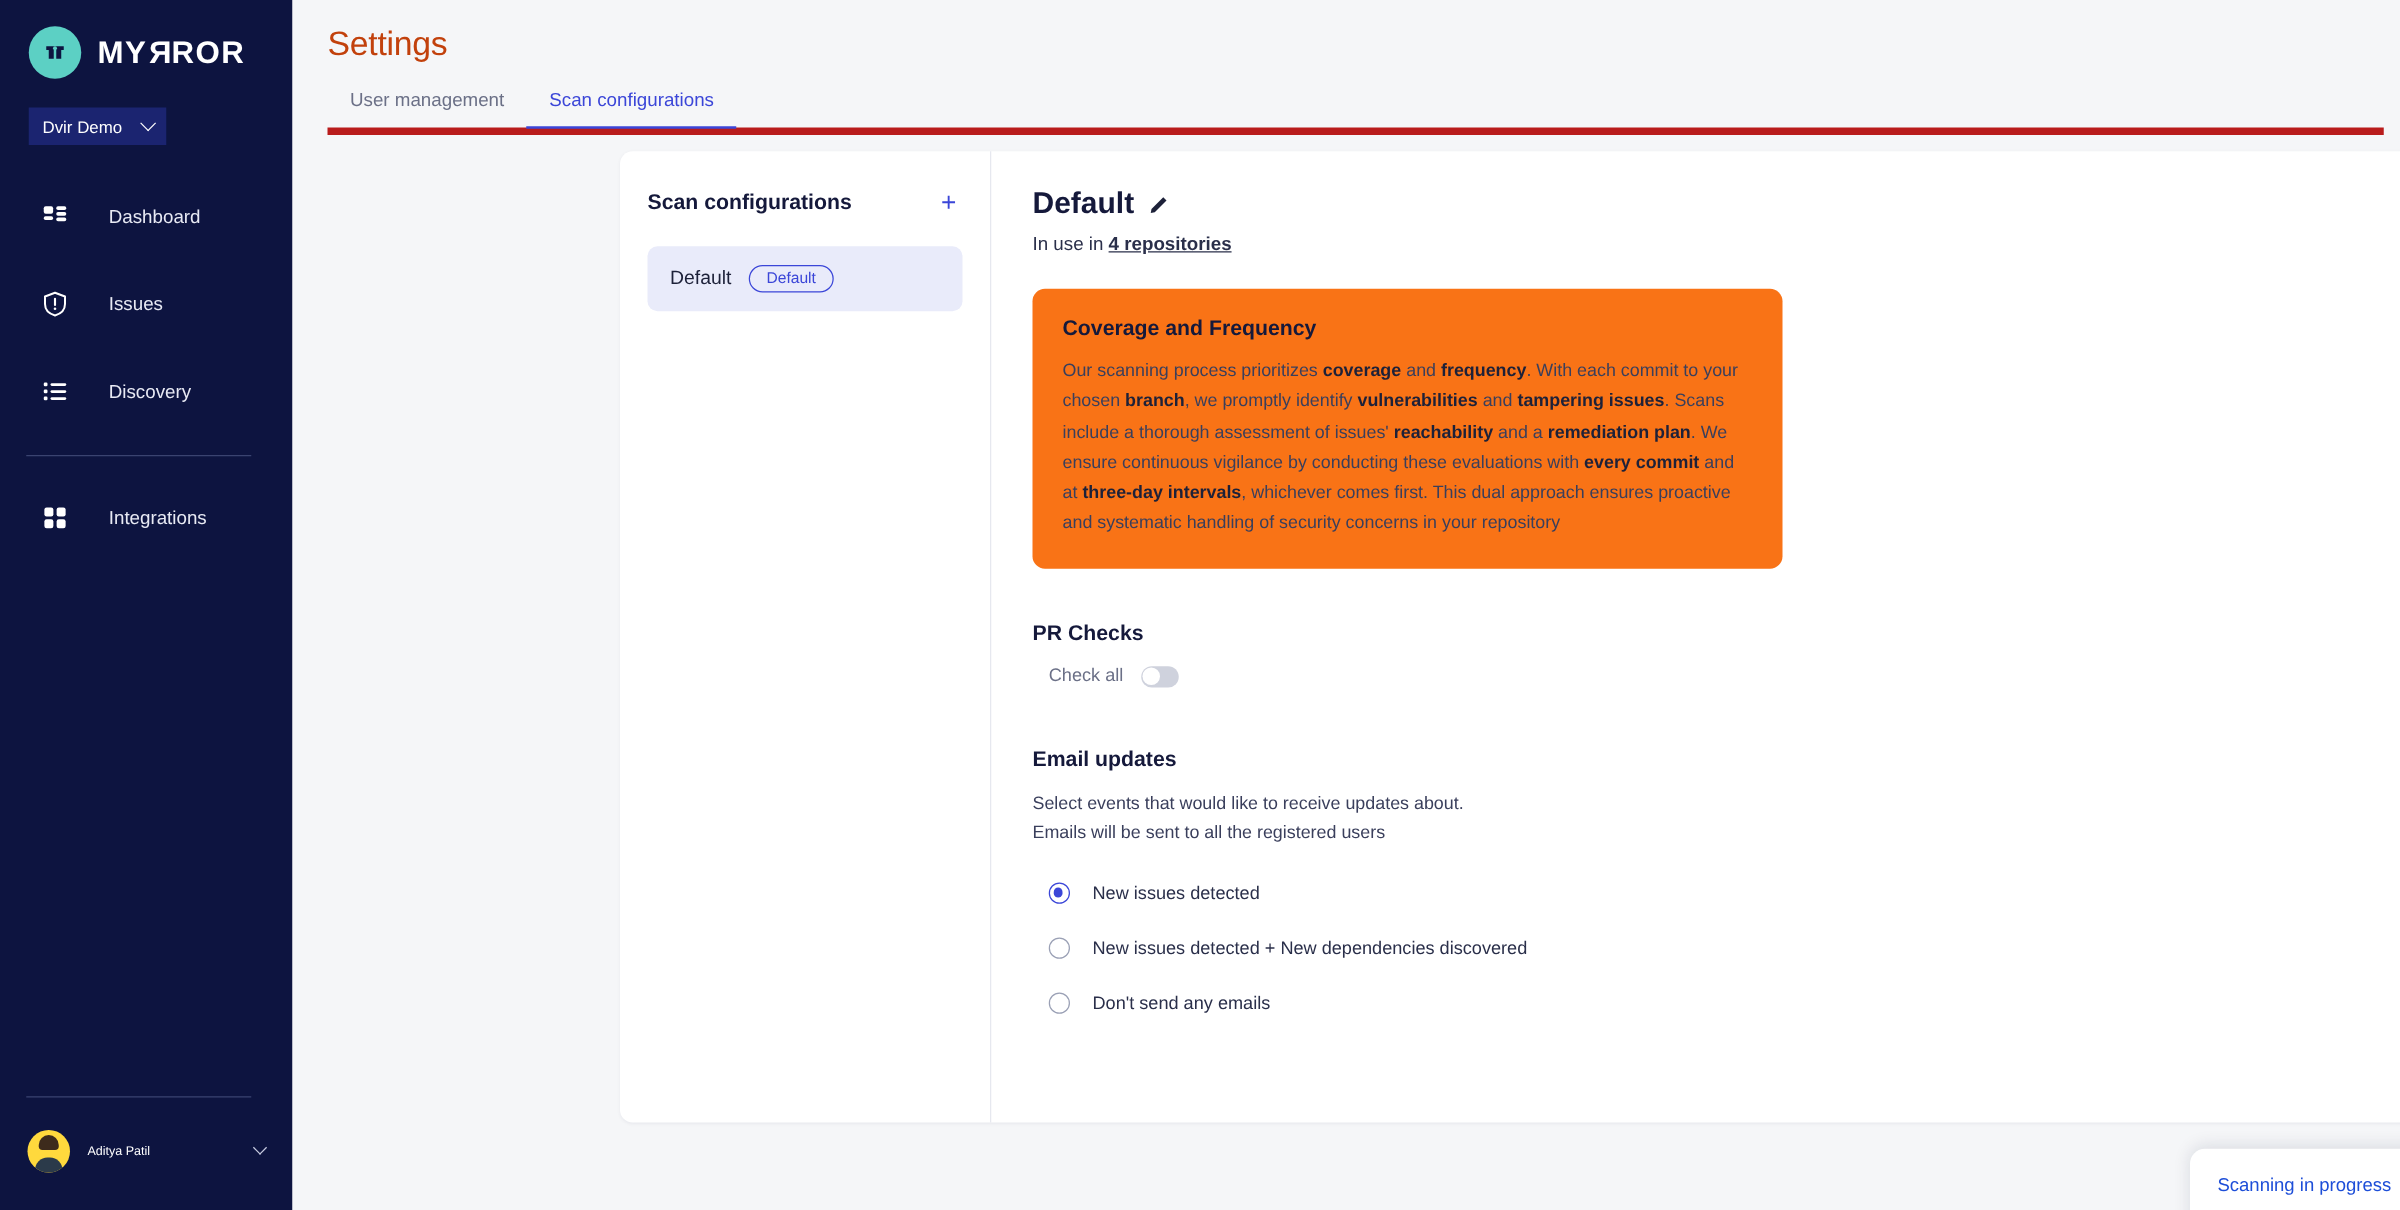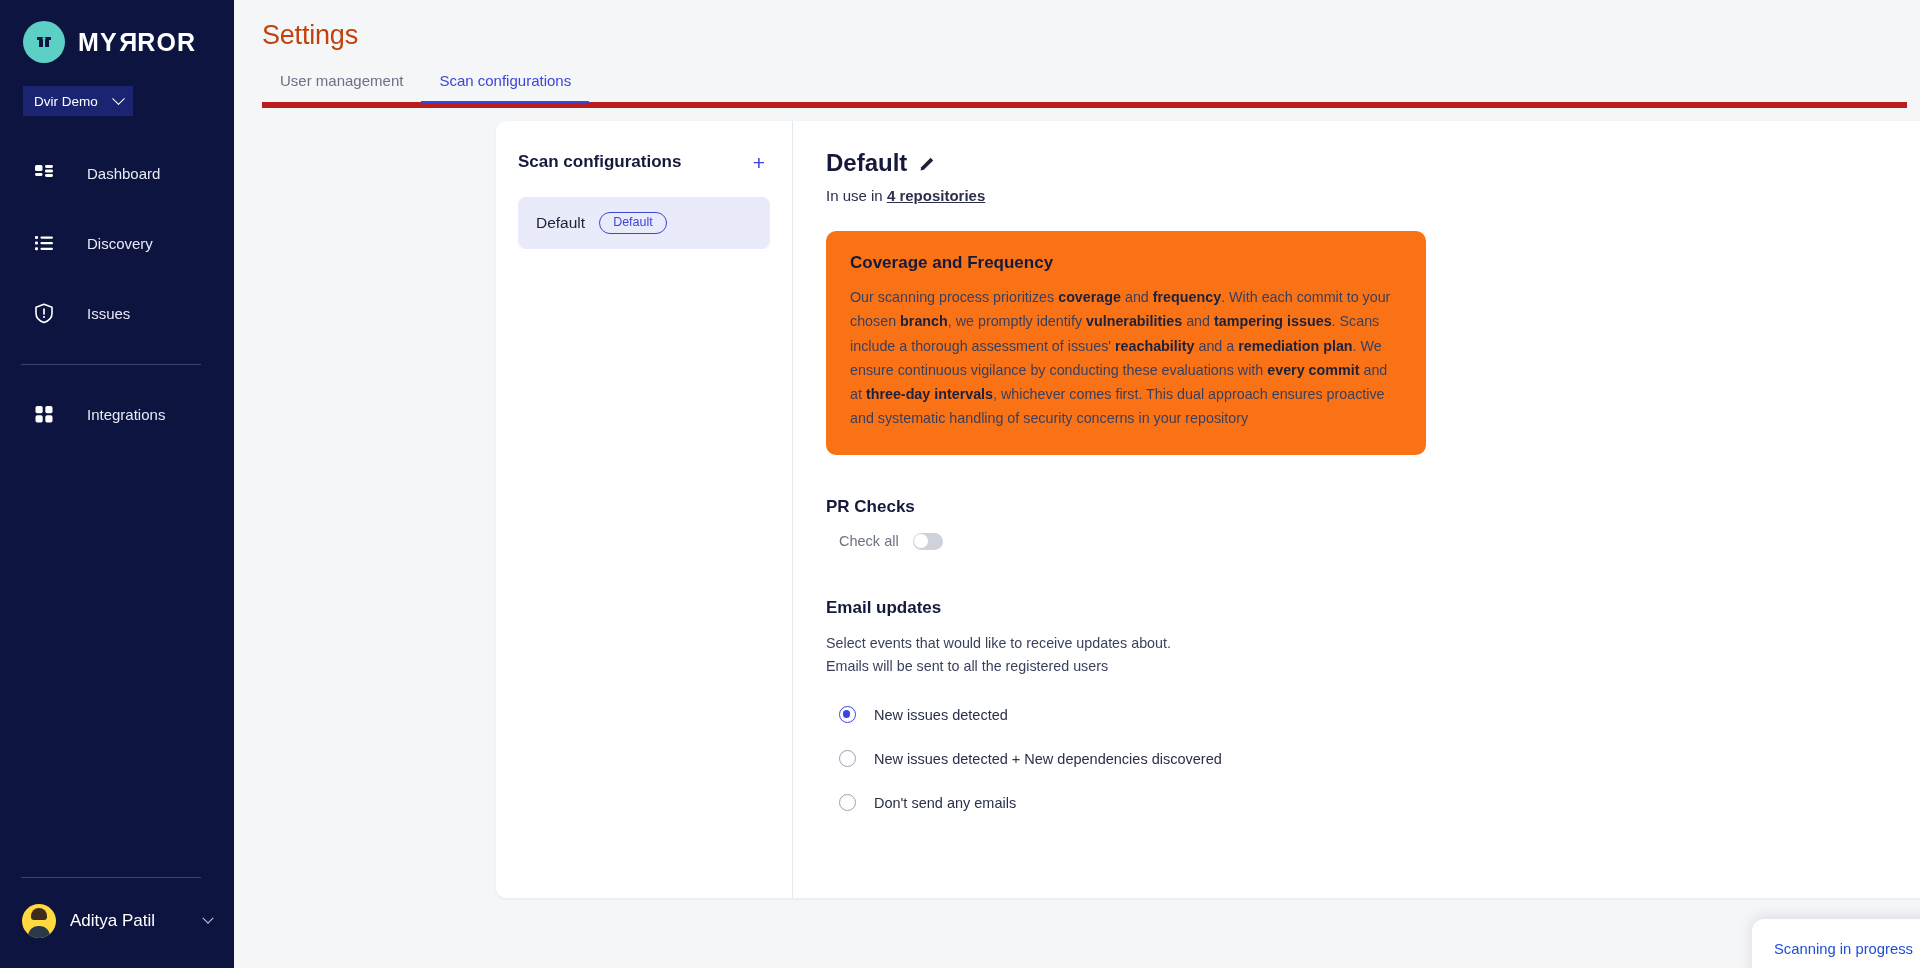--- a/index.html
+++ b/index.html
@@ -117,21 +117,21 @@
     border-radius: 8px 8px 3px 3px;
   }
   .avatar::after {
     content: "";
     position: absolute;
     left: 6px; bottom: 0;
     width: 22px; height: 12px;
     background: #2b3a4a;
     border-radius: 10px 10px 0 0;
   }
-  .user-name { color: #ffffff; font-size: 17px; flex: 1; }
+  .user-name { color: #ffffff; font-size: 10px; flex: 1; }
   .chev-small {
     width: 8px; height: 8px;
     border-right: 1.6px solid #c7cbe0;
     border-bottom: 1.6px solid #c7cbe0;
     transform: rotate(45deg) translate(-2px,-2px);
   }
 
   
   .main {
     flex: 1;
@@ -392,37 +392,37 @@
           <rect x="12" y="3" width="8" height="3" rx="1.4" fill="#ffffff"></rect>
           <rect x="12" y="7.6" width="8" height="3" rx="1.4" fill="#ffffff"></rect>
           <rect x="2" y="11" width="7.5" height="3" rx="1.4" fill="#ffffff"></rect>
           <rect x="12" y="12" width="8" height="3" rx="1.4" fill="#ffffff"></rect>
         </svg>
         <span>Dashboard</span>
       </div>
 
       <div class="nav-item">
         <svg class="nav-icon" viewBox="0 0 22 22">
+          <path d="M11 2.2 19 5.2v6c0 4.6-3.3 7.8-8 9.2-4.7-1.4-8-4.6-8-9.2v-6z" fill="none" stroke="#ffffff" stroke-width="1.6" stroke-linejoin="round"></path>
+          <line x1="11" y1="7" x2="11" y2="12" stroke="#ffffff" stroke-width="1.7" stroke-linecap="round"></line>
+          <circle cx="11" cy="15" r="1.05" fill="#ffffff"></circle>
+        </svg>
+        <span>Issues</span>
+      </div>
+
+      <div class="nav-item">
+        <svg class="nav-icon" viewBox="0 0 22 22">
           <rect x="2" y="4" width="3" height="3" rx="1" fill="#ffffff"></rect>
           <rect x="2" y="9.6" width="3" height="3" rx="1" fill="#ffffff"></rect>
           <rect x="2" y="15.2" width="3" height="3" rx="1" fill="#ffffff"></rect>
           <rect x="7.4" y="4.5" width="12.6" height="2.2" rx="1.1" fill="#ffffff"></rect>
           <rect x="7.4" y="10.1" width="12.6" height="2.2" rx="1.1" fill="#ffffff"></rect>
           <rect x="7.4" y="15.7" width="12.6" height="2.2" rx="1.1" fill="#ffffff"></rect>
         </svg>
         <span>Discovery</span>
-      </div>
-
-      <div class="nav-item">
-        <svg class="nav-icon" viewBox="0 0 22 22">
-          <path d="M11 2.2 19 5.2v6c0 4.6-3.3 7.8-8 9.2-4.7-1.4-8-4.6-8-9.2v-6z" fill="none" stroke="#ffffff" stroke-width="1.6" stroke-linejoin="round"></path>
-          <line x1="11" y1="7" x2="11" y2="12" stroke="#ffffff" stroke-width="1.7" stroke-linecap="round"></line>
-          <circle cx="11" cy="15" r="1.05" fill="#ffffff"></circle>
-        </svg>
-        <span>Issues</span>
       </div>
 
       <div class="nav-divider"></div>
 
       <div class="nav-item">
         <svg class="nav-icon" viewBox="0 0 22 22">
           <rect x="2.5" y="3" width="7.2" height="7.2" rx="1.8" fill="#ffffff"></rect>
           <rect x="12.3" y="3" width="7.2" height="7.2" rx="1.8" fill="#ffffff"></rect>
           <rect x="2.5" y="12.3" width="7.2" height="7.2" rx="1.8" fill="#ffffff"></rect>
           <rect x="12.3" y="12.3" width="7.2" height="7.2" rx="1.8" fill="#ffffff"></rect>

